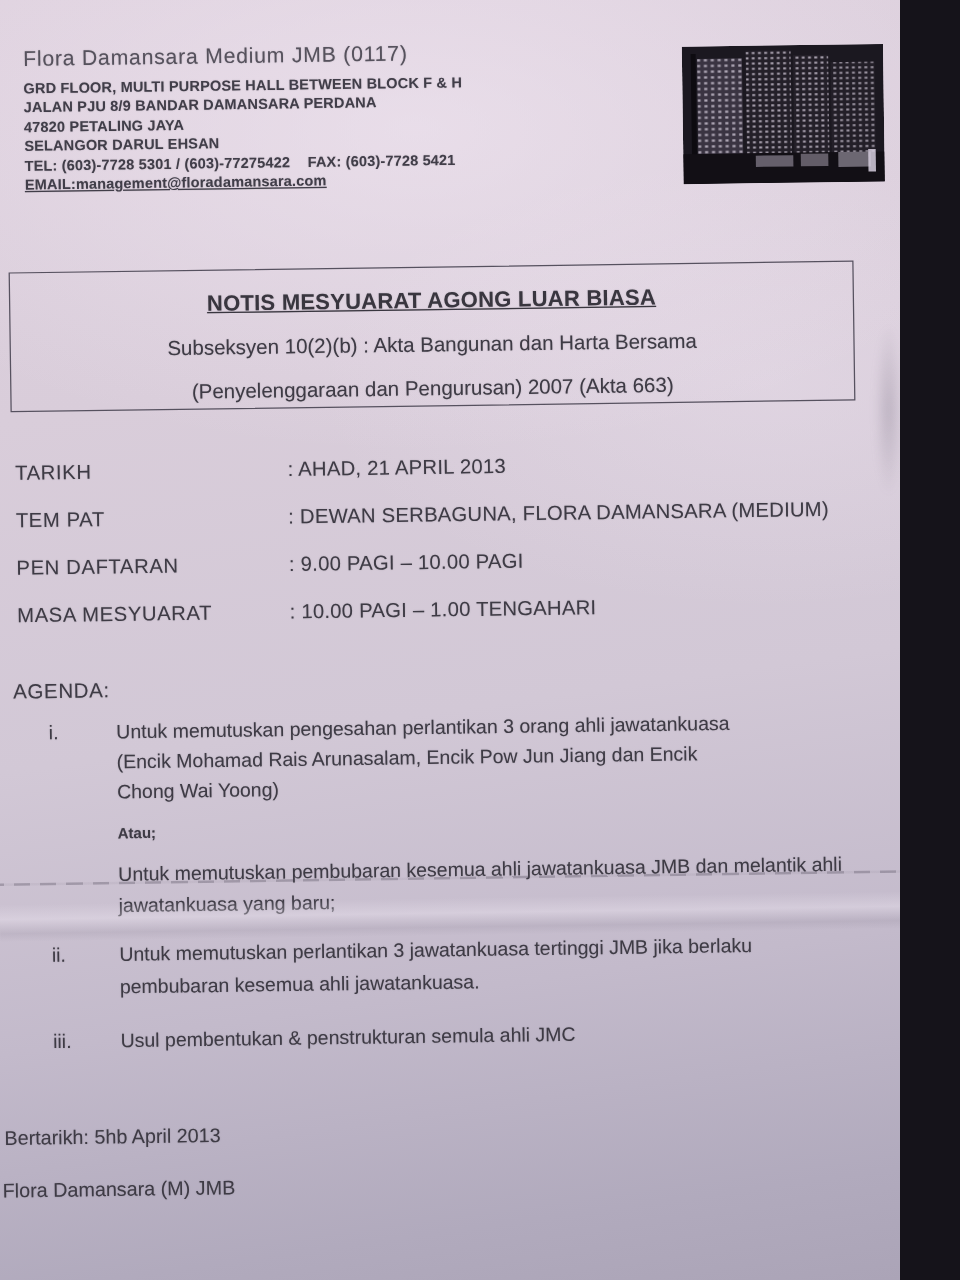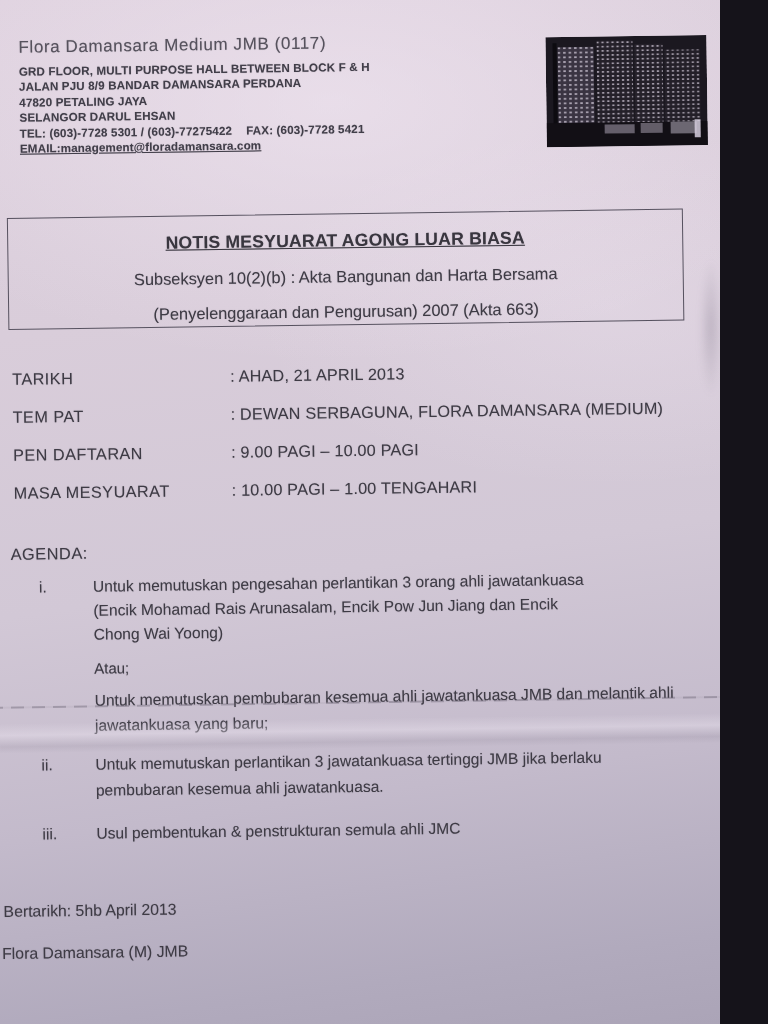--- a/index.html
+++ b/index.html
@@ -30,21 +30,21 @@
   .details{position:absolute;top:365px;left:14px;font-size:16.2px;}
   .detail-row{display:flex;height:38px;}
   .detail-label{width:218px;letter-spacing:.5px;}
   .detail-value{letter-spacing:.2px;}
   
   .agenda-heading{position:absolute;top:540px;left:10px;font-size:16.4px;letter-spacing:.5px;}
   .agenda-item{position:absolute;left:0;width:740px;font-size:15.6px;line-height:23.8px;}
   .agenda-item .marker{position:absolute;left:38px;top:0;}
   .agenda-item .lines{margin-left:92px;}
   .item-i{top:571px;}
-  .atau{position:absolute;top:656px;left:92px;font-size:15px;}
+  .atau{position:absolute;top:656px;left:92px;font-size:12px;font-weight:bold;}
   .item-i-alt{top:685px;line-height:24.5px;}
   .item-ii{top:748px;line-height:25.5px;}
   .item-iii{top:818px;}
   
   .footer-dated{position:absolute;top:898px;left:-2px;font-size:15.8px;}
   .footer-org{position:absolute;top:940px;left:-4px;font-size:15.8px;}
   
   .crease{position:absolute;top:701px;left:-10px;width:800px;height:1.6px;
     transform:rotate(-0.85deg);opacity:.5;
     background:repeating-linear-gradient(90deg, rgba(72,66,82,.65) 0 13px, rgba(72,66,82,.12) 13px 21px);}

